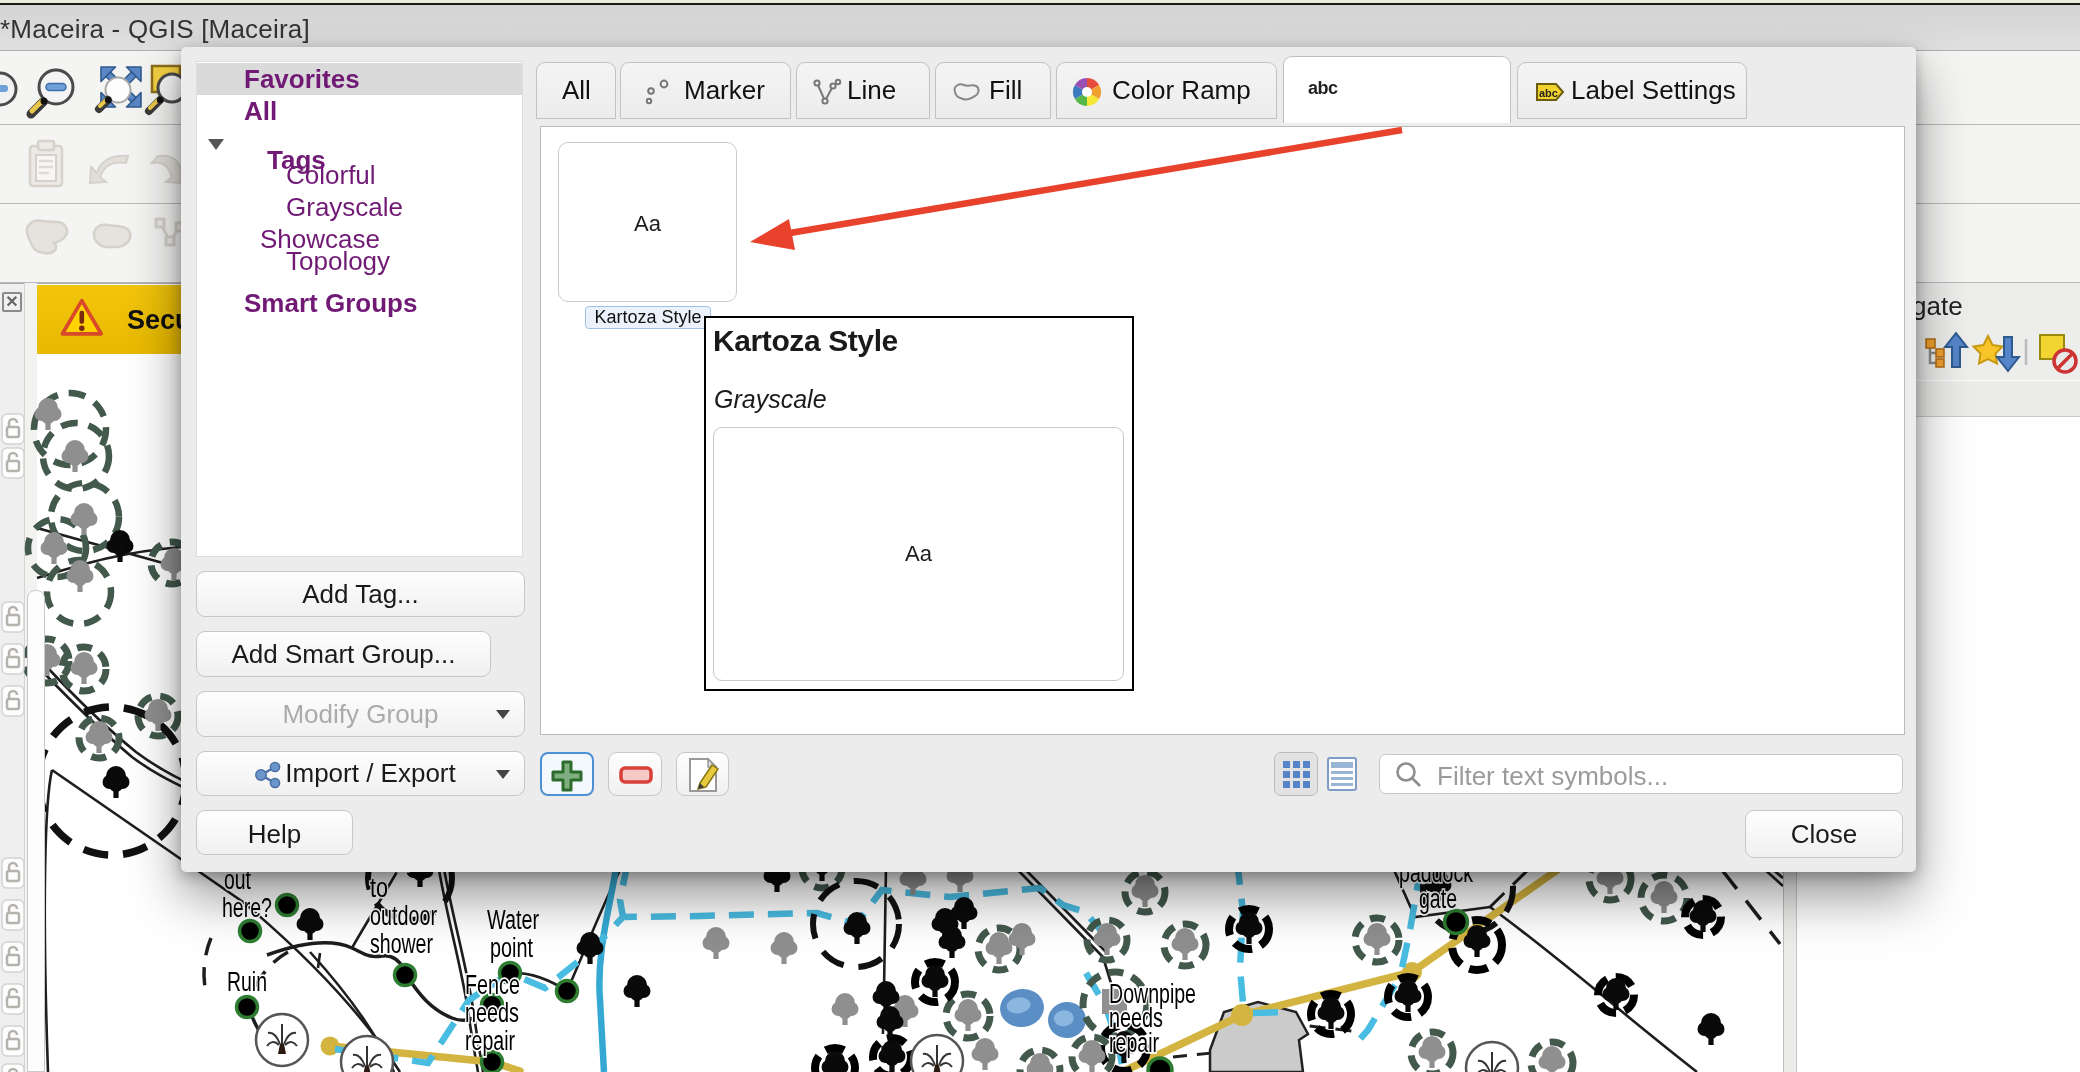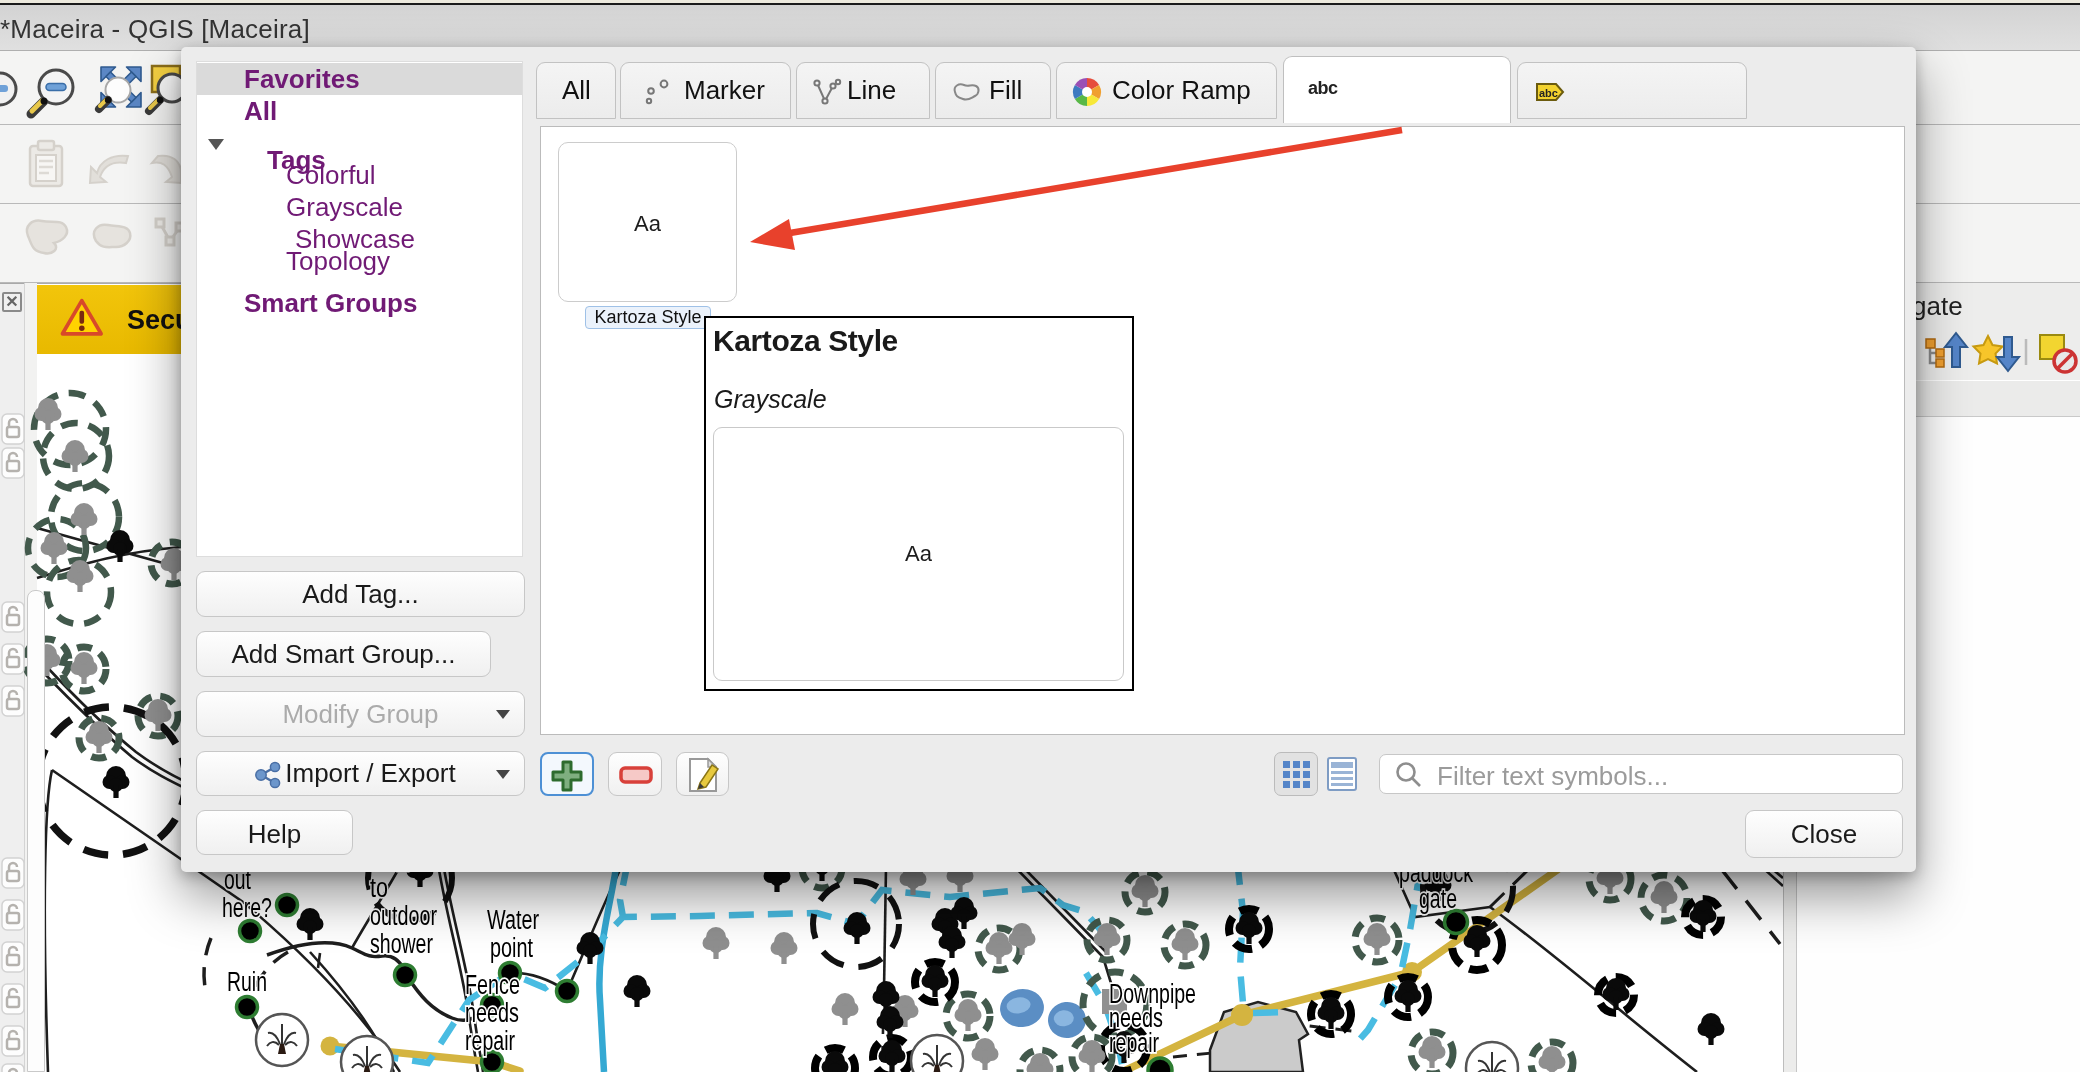--- a/index.html
+++ b/index.html
@@ -434,21 +434,21 @@
 <div class="abs" id="listbox"></div>
 <div class="abs" id="selrow"></div>
 <div class="lrow" style="top:63px;padding-left:47px"><b>Favorites</b></div>
 <div class="lrow" style="top:95px;padding-left:47px"><b>All</b></div>
 <div class="lrow" style="top:144px;padding-left:70px"><b>Tags</b></div>
 <svg class="abs" style="left:206px;top:137px" width="20" height="14" viewBox="0 0 20 14">
     <path d="M2 2 L18 2 L10 13 Z" fill="#555"></path>
   </svg>
 <div class="lrow" style="top:159px;padding-left:89px">Colorful</div>
 <div class="lrow" style="top:191px;padding-left:89px">Grayscale</div>
-<div class="lrow" style="top:223px;padding-left:98px">Showcase</div>
+<div class="lrow" style="top:223px;padding-left:63px">Showcase</div>
 <div class="lrow" style="top:245px;padding-left:89px">Topology</div>
 <div class="lrow" style="top:287px;padding-left:47px"><b>Smart Groups</b></div>
 
 <div class="btn" style="left:196px;top:571px;width:329px;height:46px;line-height:44px">Add Tag...</div>
 <div class="btn" style="left:196px;top:631px;width:295px;height:46px;line-height:44px">Add Smart Group...</div>
 <div class="btn" style="left:196px;top:691px;width:329px;height:46px;line-height:44px;color:#ABABAB">Modify Group<span class="dd"></span></div>
 <div class="btn" style="left:196px;top:751px;width:329px;height:45px;line-height:43px"><svg style="left:57px;top:9px" width="28" height="28" viewBox="0 0 28 28">
       <g fill="#6C96CB" stroke="#4A6FA5" stroke-width="1.5">
         <path d="M7 14 L21 6 M7 14 L21 22" stroke-width="2.5" fill="none"></path>
         <circle cx="7" cy="14" r="5.2"></circle>
@@ -519,20 +519,21 @@
     <span class="tt" style="left:55px">Color Ramp</span>
   </div>
 <div class="tab" id="tabactive" style="left:1283px;width:228px">
     <span style="position:absolute;left:24px;top:21px;font-weight:bold;font-size:18px;color:#222;letter-spacing:-0.5px">abc</span>
   </div>
 <div class="tab" style="left:1517px;width:230px">
     <svg style="left:17px;top:17px" width="30" height="24" viewBox="0 0 30 24">
       <path d="M2 4 h19 l7 8 l-7 8 h-19 Z" fill="#F2D22E" stroke="#6B5B0E" stroke-width="2"></path>
       <text x="4" y="16.5" font-size="11" font-weight="bold" fill="#222" stroke="none">abc</text>
     </svg>
+    <span class="tt" style="left:53px">Label Settings</span>
   </div>
 <div class="abs" id="content"></div>
 
 <div class="abs" id="item"></div>
 <div class="abs" id="itemAa">Aa</div>
 <div class="abs" id="itemlabel">Kartoza Style</div>
 <svg class="abs" style="left:700px;top:100px;z-index:4" width="710" height="180" viewBox="700 100 710 180">
     <line x1="1402" y1="130" x2="790" y2="233" stroke="#E8412C" stroke-width="6.5"></line>
     <polygon points="750,242 789,219 795,250" fill="#E8412C"></polygon>
   </svg>

